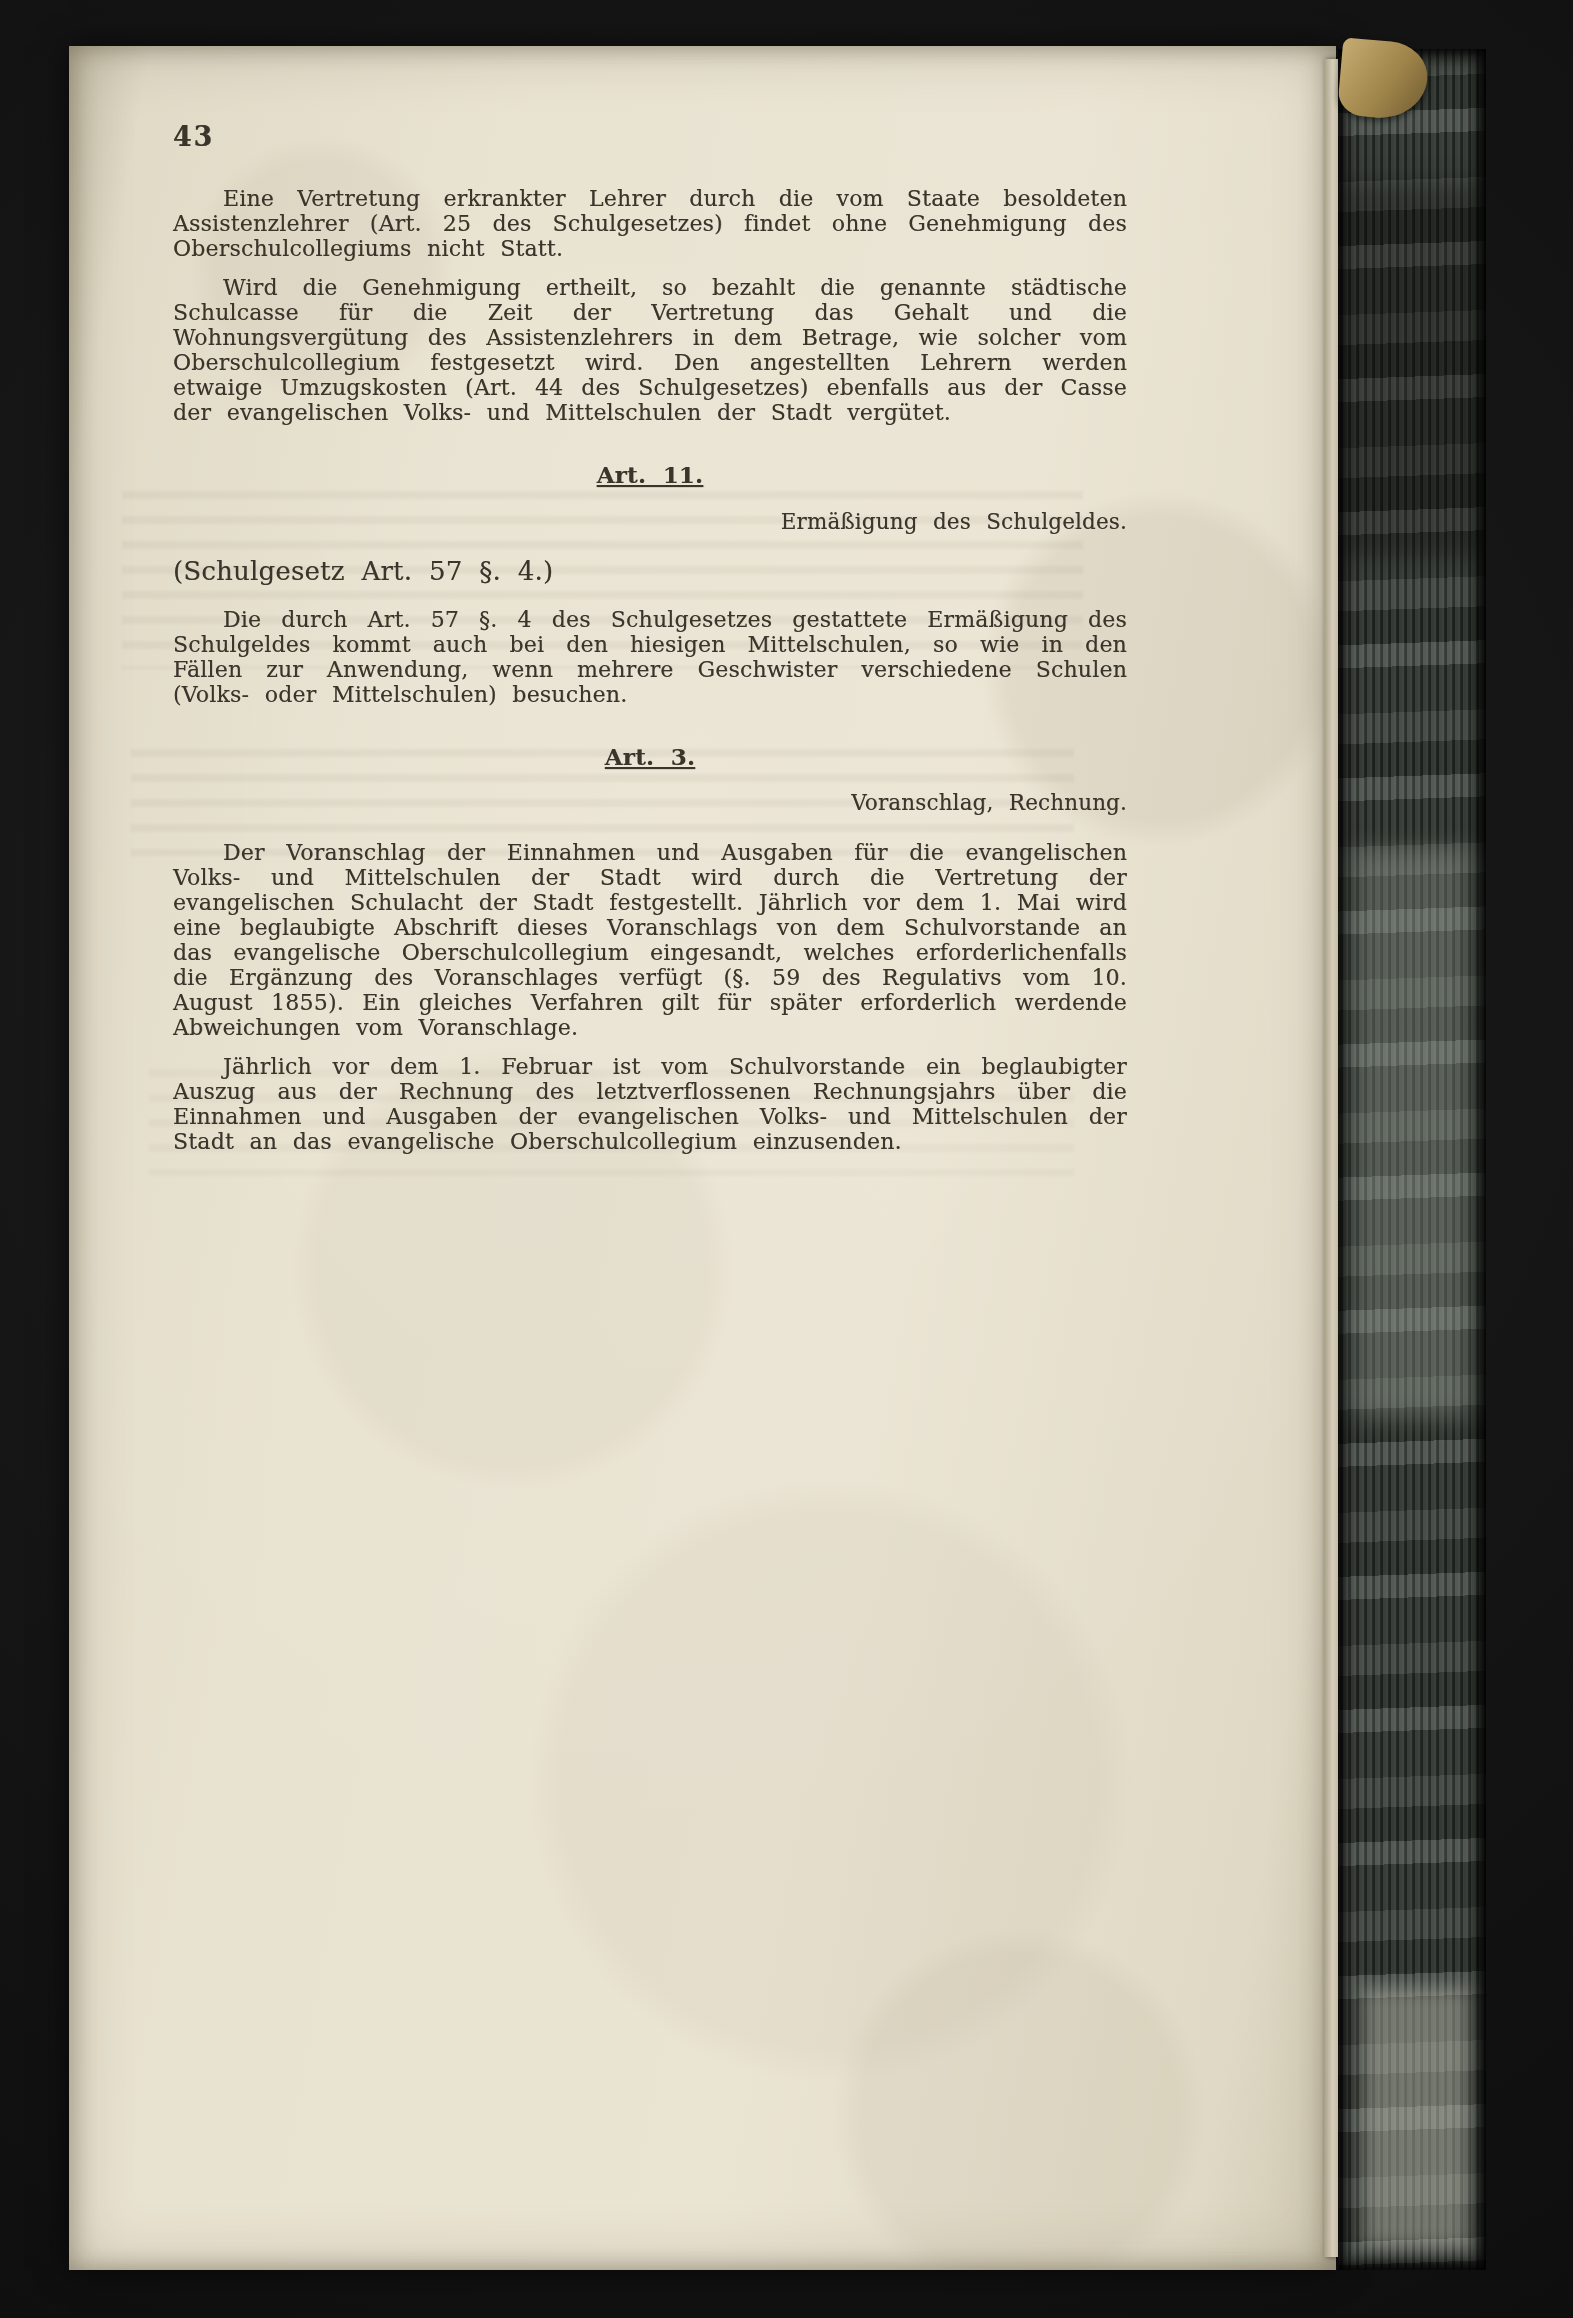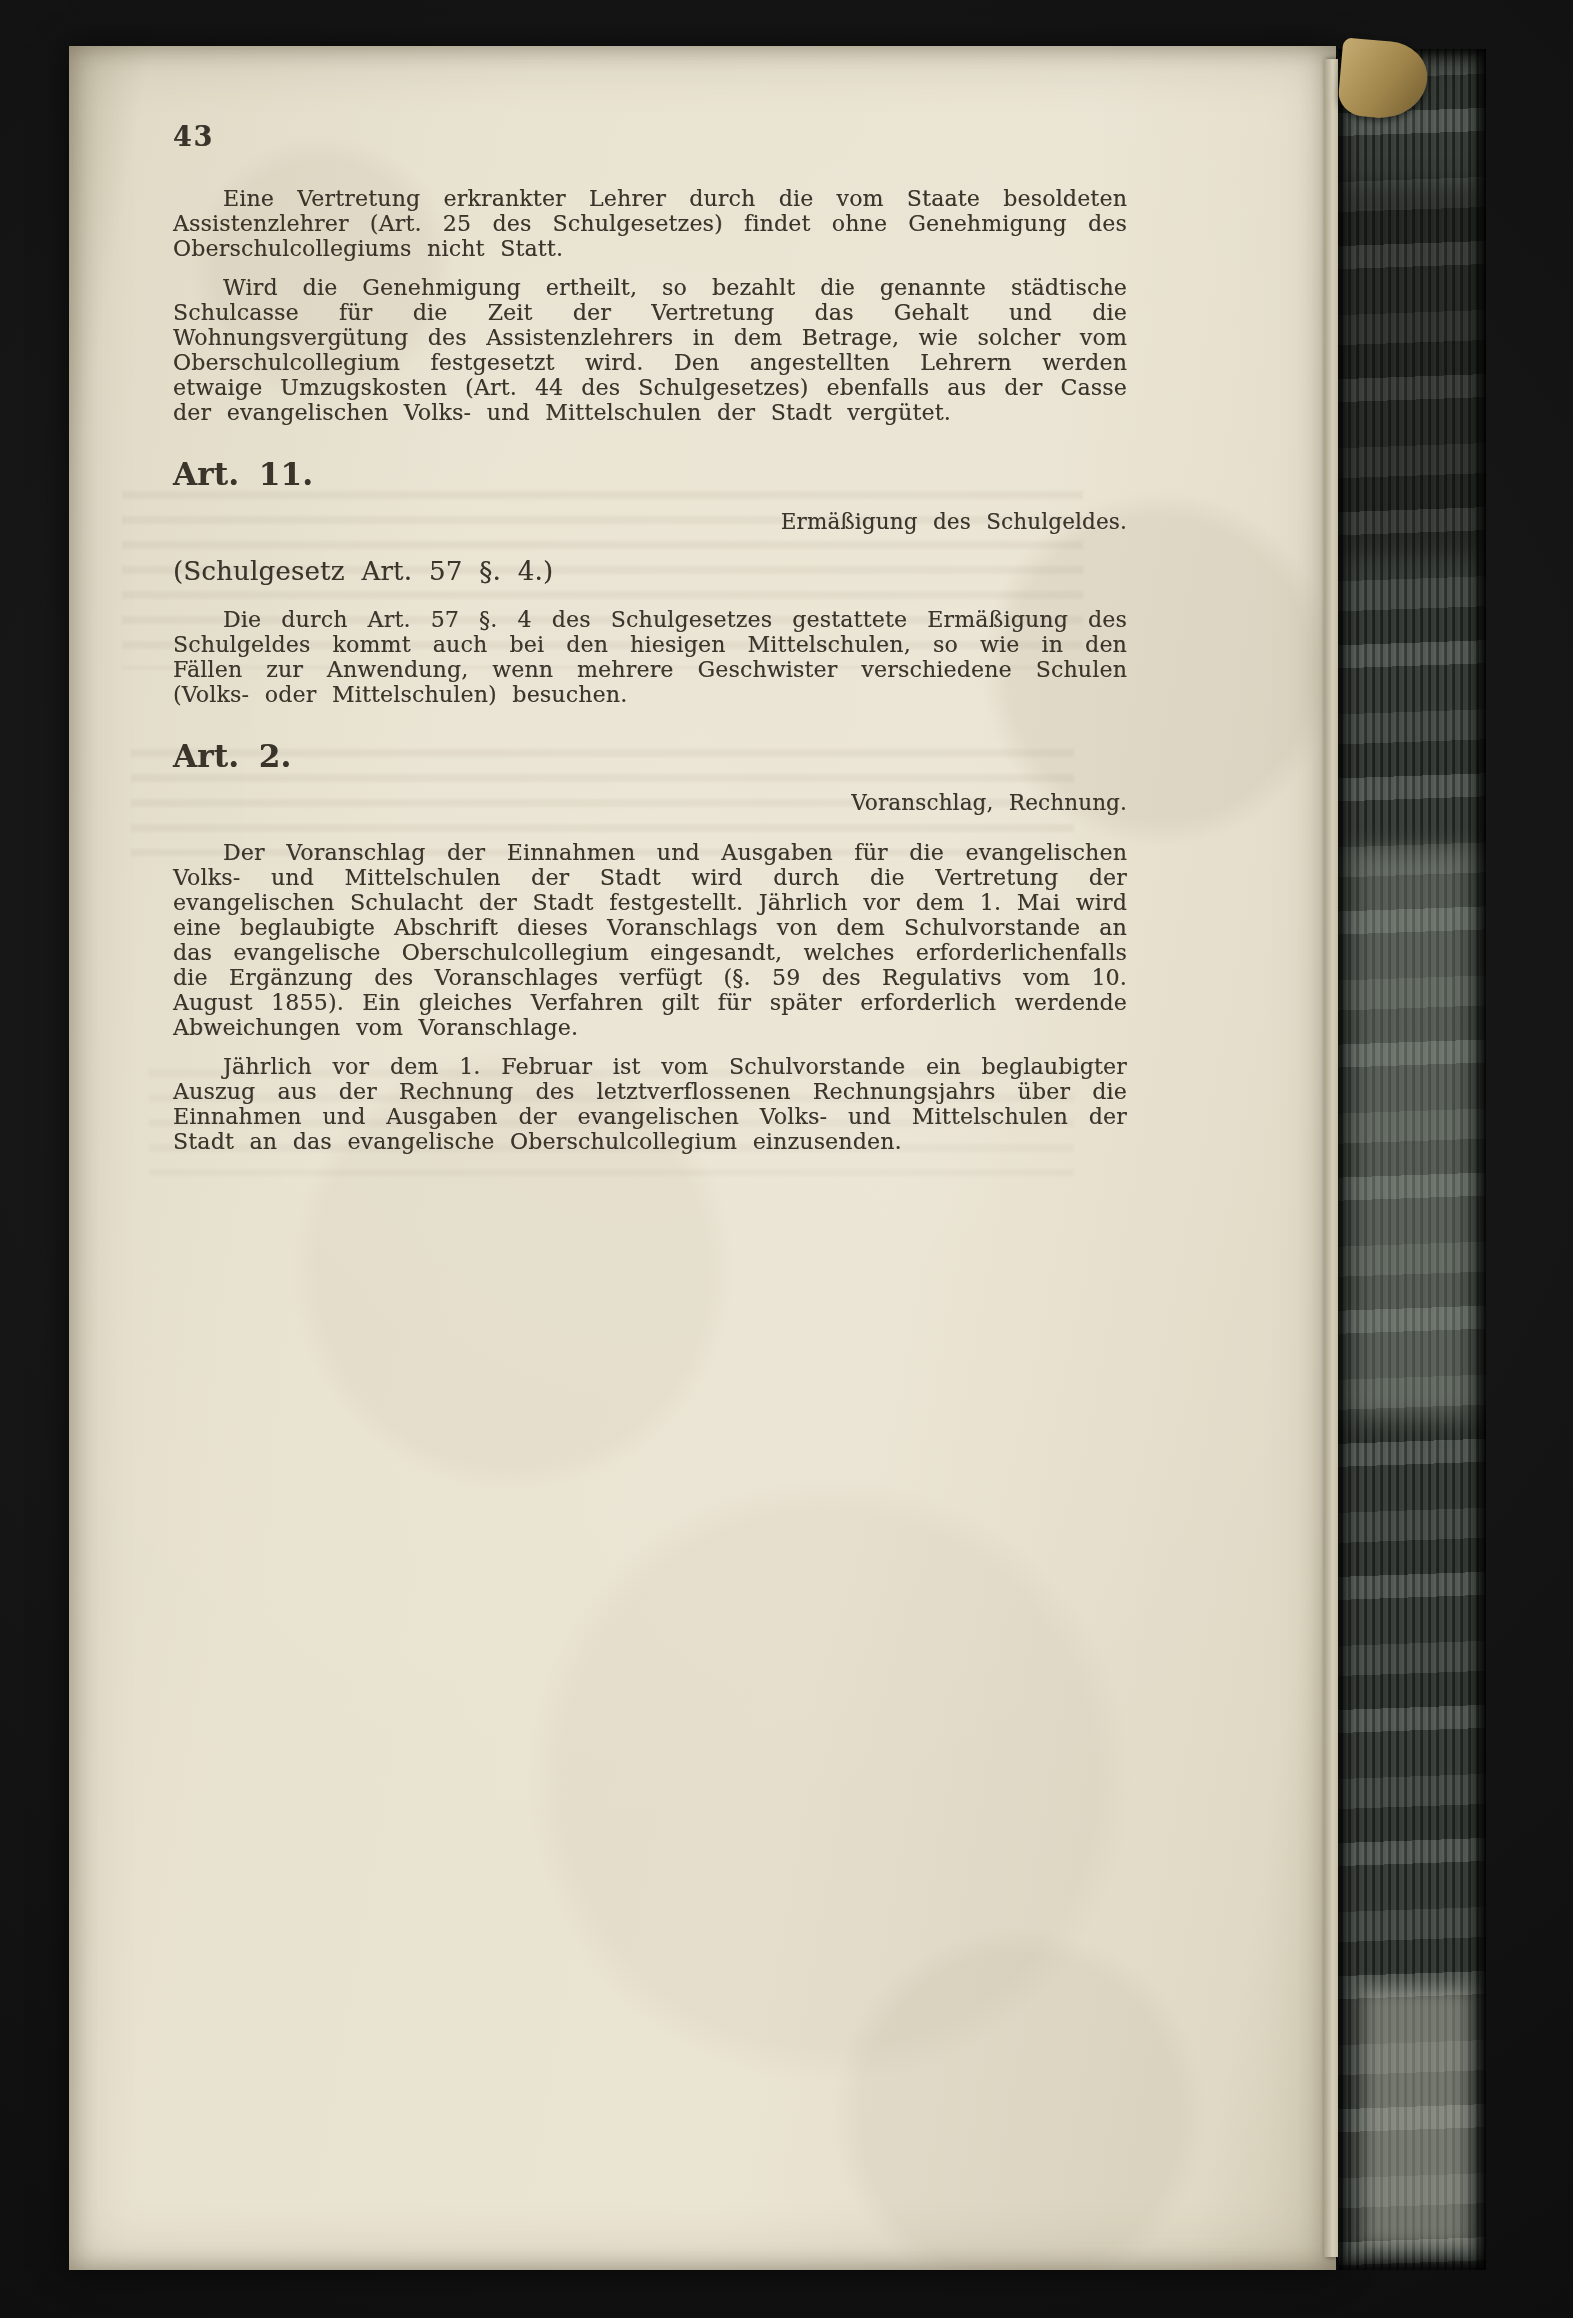--- a/index.html
+++ b/index.html
@@ -59,23 +59,25 @@
   .page-number {
     text-align: left;
     font-weight: bold;
     font-size: 27px;
     letter-spacing: 1.8px;
     margin: 0 0 37px 0;
   }
   p.body { margin: 0 0 14.2px 0; text-indent: 50px; }
   p.body.no-indent { text-indent: 0; }
   .art-heading {
+    text-align: center;
     font-weight: bold;
-    font-size: 31px;
+    font-size: 23px;
     margin: 37px 0 21.4px 0;
+    text-decoration: underline;
   }
   .art-subheading {
     text-align: right;
     font-size: 21.4px;
     margin: 0 0 25px 0;
   }
   p.statute-ref { text-indent: 0; font-size: 26px; margin: 0 0 23px 0; }
 
   
   .page-sliver {
@@ -123,21 +125,21 @@
       <div class="page-number">43</div>
 
       <p class="body">Eine Vertretung erkrankter Lehrer durch die vom Staate besoldeten Assistenzlehrer (Art. 25 des Schulgesetzes) findet ohne Genehmigung des Oberschulcollegiums nicht Statt.</p>
       <p class="body">Wird die Genehmigung ertheilt, so bezahlt die genannte städtische Schulcasse für die Zeit der Vertretung das Gehalt und die Wohnungsvergütung des Assistenzlehrers in dem Betrage, wie solcher vom Oberschulcollegium festgesetzt wird. Den angestellten Lehrern werden etwaige Umzugskosten (Art. 44 des Schulgesetzes) ebenfalls aus der Casse der evangelischen Volks- und Mittelschulen der Stadt vergütet.</p>
 
       <div class="art-heading">Art. 11.</div>
       <div class="art-subheading">Ermäßigung des Schulgeldes.</div>
       <p class="body statute-ref">(Schulgesetz Art. 57 §. 4.)</p>
       <p class="body">Die durch Art. 57 §. 4 des Schulgesetzes gestattete Ermäßigung des Schulgeldes kommt auch bei den hiesigen Mittelschulen, so wie in den Fällen zur Anwendung, wenn mehrere Geschwister verschiedene Schulen (Volks- oder Mittelschulen) besuchen.</p>
 
-      <div class="art-heading">Art. 2.</div>
+      <div class="art-heading">Art. 3.</div>
       <div class="art-subheading">Voranschlag, Rechnung.</div>
       <p class="body">Der Voranschlag der Einnahmen und Ausgaben für die evangelischen Volks- und Mittelschulen der Stadt wird durch die Vertretung der evangelischen Schulacht der Stadt festgestellt. Jährlich vor dem 1. Mai wird eine beglaubigte Abschrift dieses Voranschlags von dem Schulvorstande an das evangelische Oberschulcollegium eingesandt, welches erforderlichenfalls die Ergänzung des Voranschlages verfügt (§. 59 des Regulativs vom 10. August 1855). Ein gleiches Verfahren gilt für später erforderlich werdende Abweichungen vom Voranschlage.</p>
       <p class="body">Jährlich vor dem 1. Februar ist vom Schulvorstande ein beglaubigter Auszug aus der Rechnung des letztverflossenen Rechnungsjahrs über die Einnahmen und Ausgaben der evangelischen Volks- und Mittelschulen der Stadt an das evangelische Oberschulcollegium einzusenden.</p>
     </div>
   </div>
 
   <div class="page-sliver"></div>
 
   <div class="fore-edge">
     <div class="fe-light fe-light1"></div>

